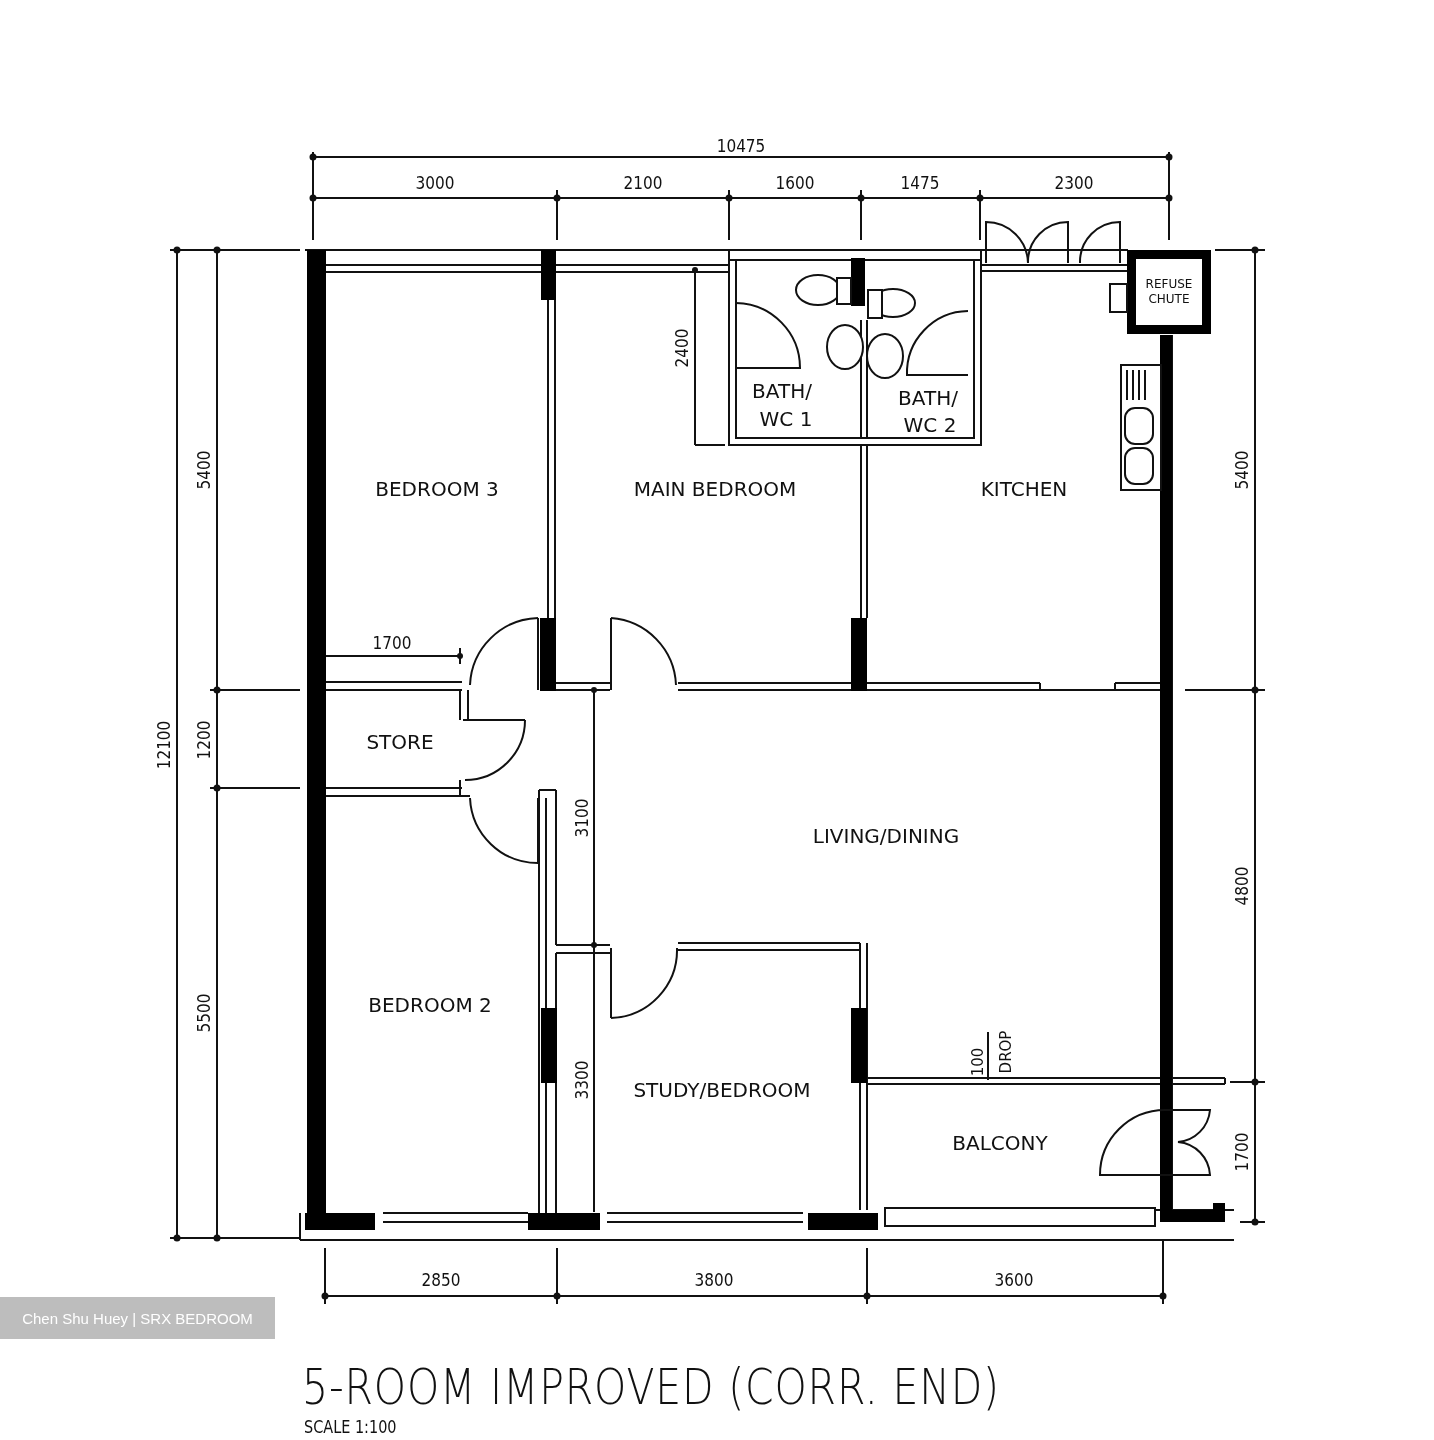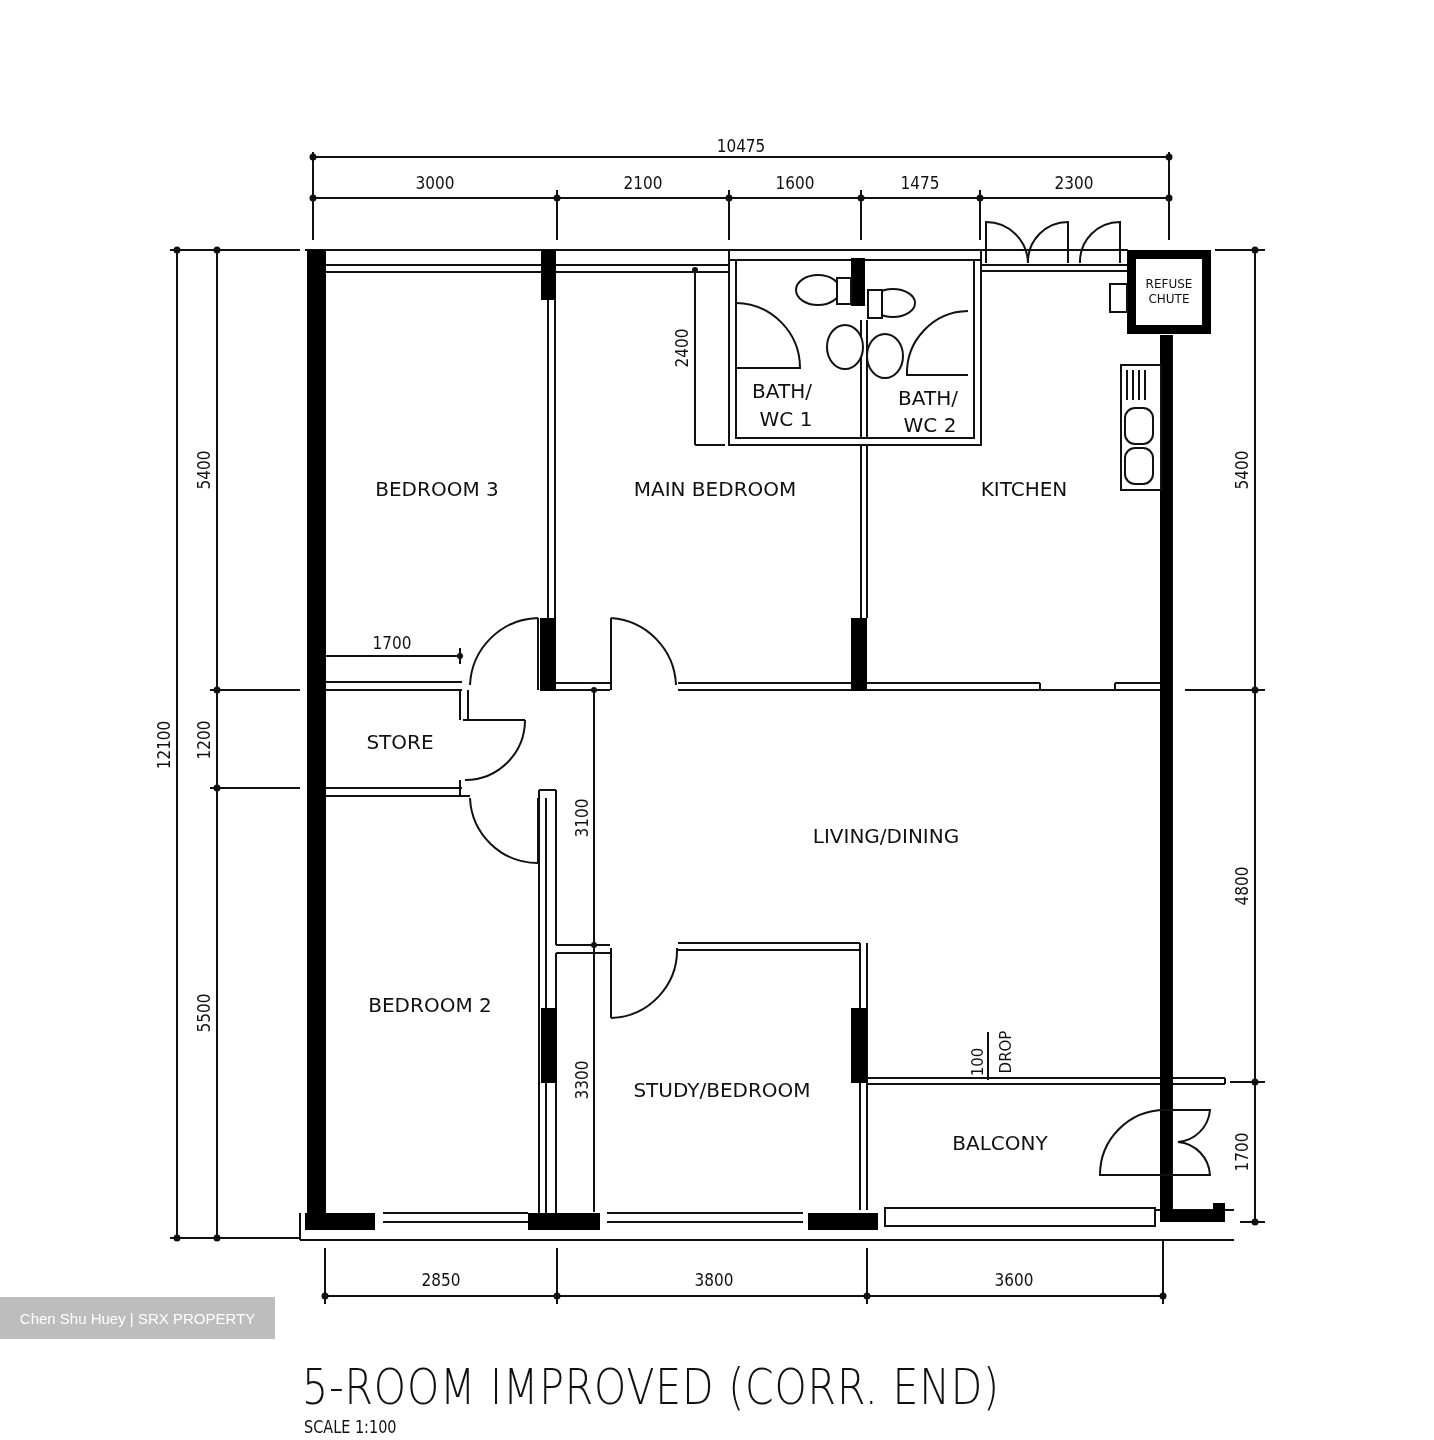--- a/index.html
+++ b/index.html
@@ -284,17 +284,17 @@
   <text class="room-text" x="928" y="405" text-anchor="middle">BATH/</text>
   <text class="room-text" x="930" y="432" text-anchor="middle">WC 2</text>
   <text class="room-text" x="400" y="749" text-anchor="middle">STORE</text>
   <text class="room-text" x="886" y="843" text-anchor="middle">LIVING/DINING</text>
   <text class="room-text" x="430" y="1012" text-anchor="middle">BEDROOM 2</text>
   <text class="room-text" x="722" y="1097" text-anchor="middle">STUDY/BEDROOM</text>
   <text class="room-text" x="1000" y="1150" text-anchor="middle">BALCONY</text>
 </svg>
 
 <div class="watermark">
-  <span>Chen Shu Huey | SRX PROPERTY</span>
+  <span>Chen Shu Huey | SRX BEDROOM</span>
 </div>
 
 <div class="title">5-ROOM IMPROVED (CORR. END)</div>
 <div class="scale">SCALE   1:100</div>
 
 </body></html>

